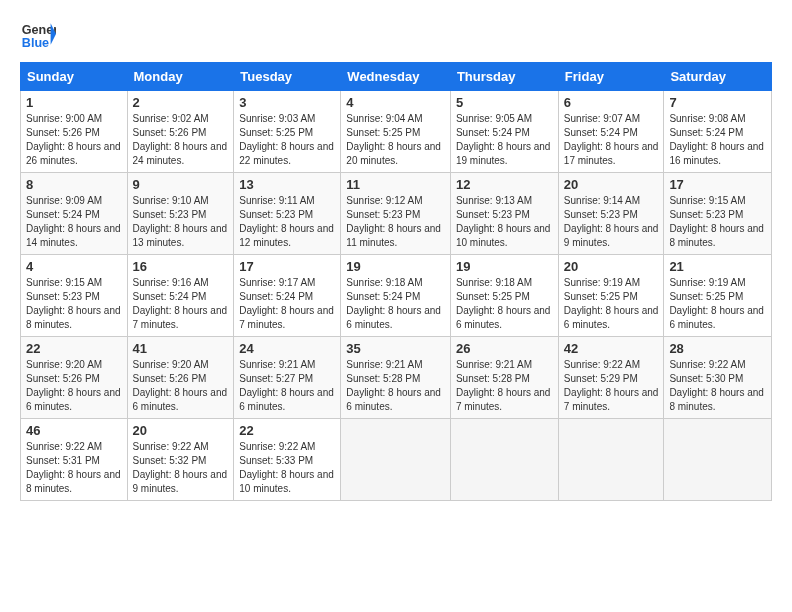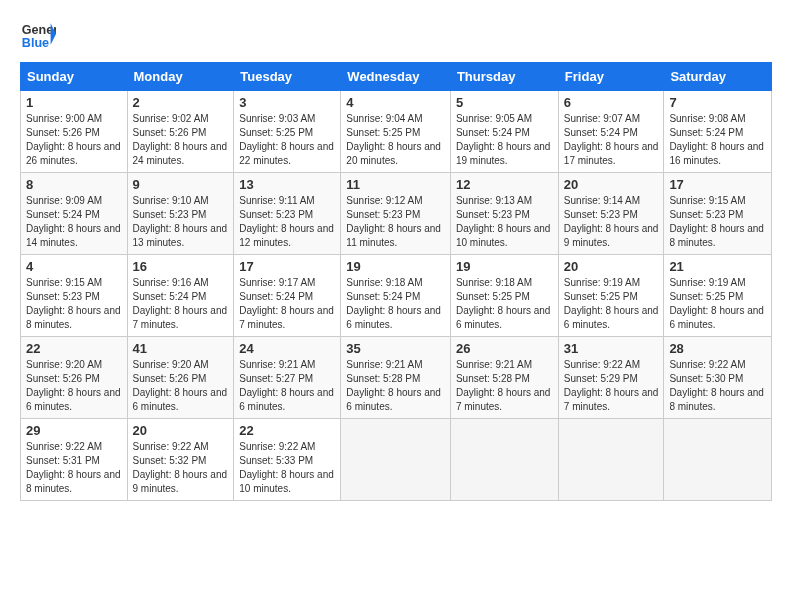--- a/index.html
+++ b/index.html
@@ -214,31 +214,31 @@
         </td>
         <td>
           <span class="day-number">35</span>
         <div class="day-info">Sunrise: 9:21 AM<br>Sunset: 5:28 PM<br>Daylight: 8 hours and 6 minutes.</div>
         </td>
         <td>
           <span class="day-number">26</span>
         <div class="day-info">Sunrise: 9:21 AM<br>Sunset: 5:28 PM<br>Daylight: 8 hours and 7 minutes.</div>
         </td>
         <td>
-          <span class="day-number">31</span>
+          <span class="day-number">42</span>
         <div class="day-info">Sunrise: 9:22 AM<br>Sunset: 5:29 PM<br>Daylight: 8 hours and 7 minutes.</div>
         </td>
         <td>
           <span class="day-number">28</span>
         <div class="day-info">Sunrise: 9:22 AM<br>Sunset: 5:30 PM<br>Daylight: 8 hours and 8 minutes.</div>
         </td>
       </tr>
       <tr>
         <td>
-          <span class="day-number">29</span>
+          <span class="day-number">46</span>
         <div class="day-info">Sunrise: 9:22 AM<br>Sunset: 5:31 PM<br>Daylight: 8 hours and 8 minutes.</div>
         </td>
         <td>
           <span class="day-number">20</span>
         <div class="day-info">Sunrise: 9:22 AM<br>Sunset: 5:32 PM<br>Daylight: 8 hours and 9 minutes.</div>
         </td>
         <td>
           <span class="day-number">22</span>
         <div class="day-info">Sunrise: 9:22 AM<br>Sunset: 5:33 PM<br>Daylight: 8 hours and 10 minutes.</div>
         </td>

